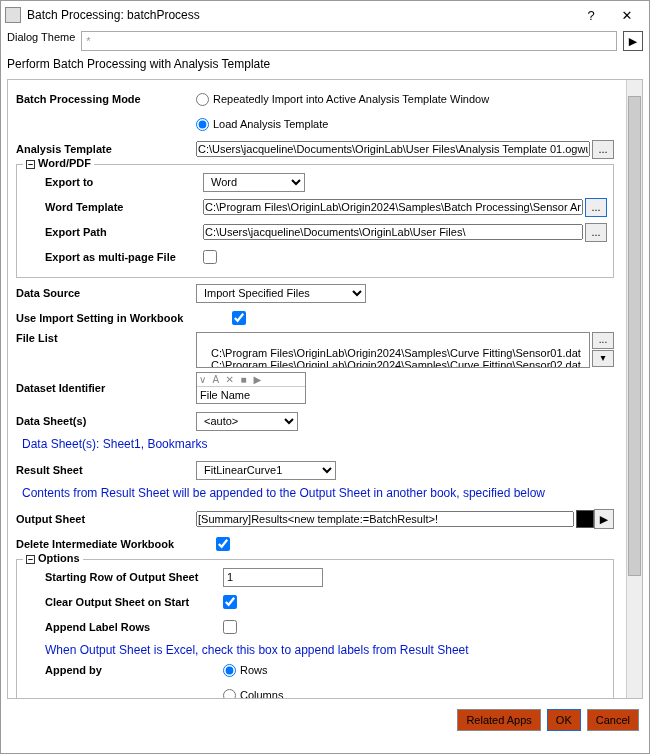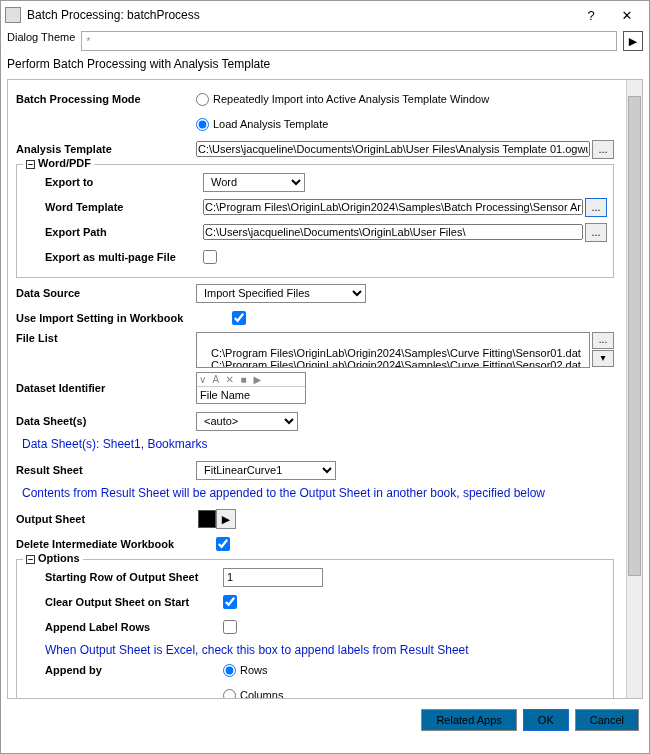--- a/index.html
+++ b/index.html
@@ -32,21 +32,21 @@
 .legend .box{display:inline-block;width:9px;height:9px;border:1px solid #333;text-align:center;line-height:7px;font-size:9px;margin-right:3px}
 .filelist{flex:1;height:36px;border:1px solid #888;background:#fff;font-size:11px;padding:14px;overflow:hidden;white-space:pre}
 .sidebtncol{display:flex;flex-direction:column;gap:1px;margin-left:2px}
 .sidebtn{width:22px;height:17px;border:1px solid #888;background:#eee;text-align:center;font-size:10px;line-height:14px}
 .ds-ident{border:1px solid #888;background:#fff;padding:0;width:110px}
 .ds-tool{border-bottom:1px solid #ccc;padding:1px 2px;font-size:10px;color:#888;letter-spacing:2px}
 .ds-val{padding:2px 3px;font-size:11px}
 .hint{color:#0018cc;font-size:12px;padding:2px 6px}
 .sq{width:18px;height:18px;background:#000;margin-left:2px;border:1px solid #555}
 .footer{display:flex;justify-content:flex-end;gap:6px;padding:6px 10px}
-.footer button{height:22px;padding:0 14px;border:1px solid #888;background:#0369a1;font-size:11px}
+.footer button{height:22px;padding:0 8px;border:1px solid #888;background:#c2410c;font-size:11px}
 .footer button.ok{border:1.5px solid #1a6bd8}
 </style>
 </head>
 <body>
 
 <div class="titlebar">
  <div class="icon"></div>
  <div class="title">Batch Processing: batchProcess</div>
  <div class="btn">?</div>
  <div class="btn">✕</div>
@@ -145,20 +145,21 @@
 <div class="hint">Data Sheet(s): Sheet1, Bookmarks</div>
 
 <div class="row" style="margin-top:6px">
         <div class="lbl">Result Sheet</div>
  <select class="combo" style="width:140px"><option>FitLinearCurve1</option></select>
       </div>
 <div class="hint">Contents from Result Sheet will be appended to the Output Sheet in another book, specified below</div>
 
 <div class="row" style="margin-top:6px">
         <div class="lbl">Output Sheet</div>
+ <input class="txt" value="[Summary]Results&lt;new template:=BatchResult&gt;!" style="">
  <div class="sq"></div>
  <div class="play" style="border:1px solid #888;background:#eee">▶</div>
       </div>
 
 <div class="row">
         <div class="lbl" style="width:200px">Delete Intermediate Workbook</div>
  <input type="checkbox" class="chk" checked="" style="">
       </div>
 
 <div class="fieldset">

